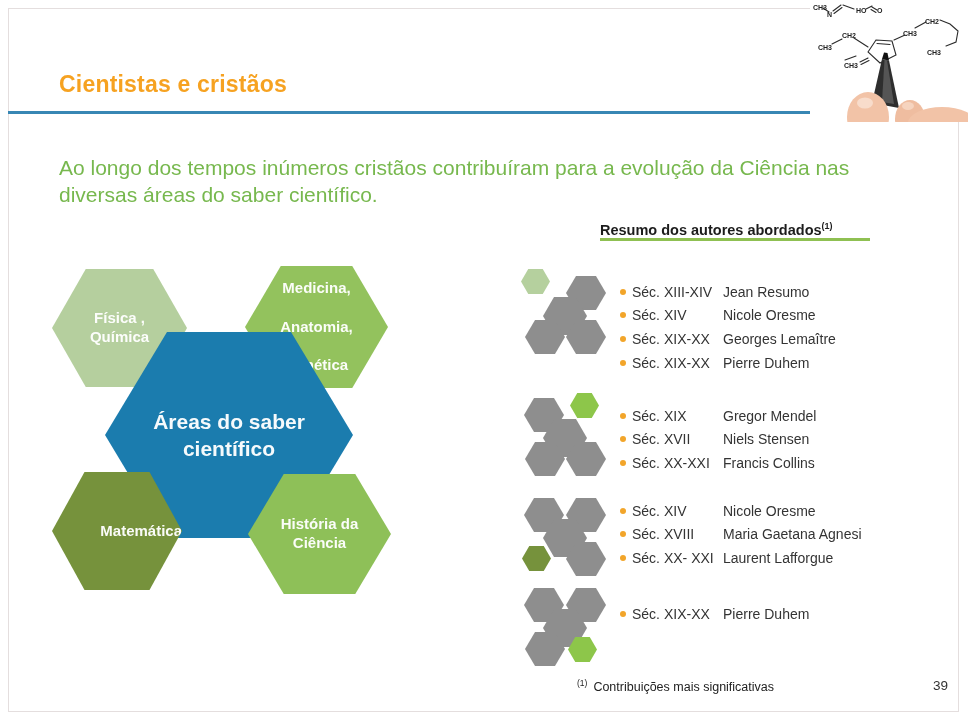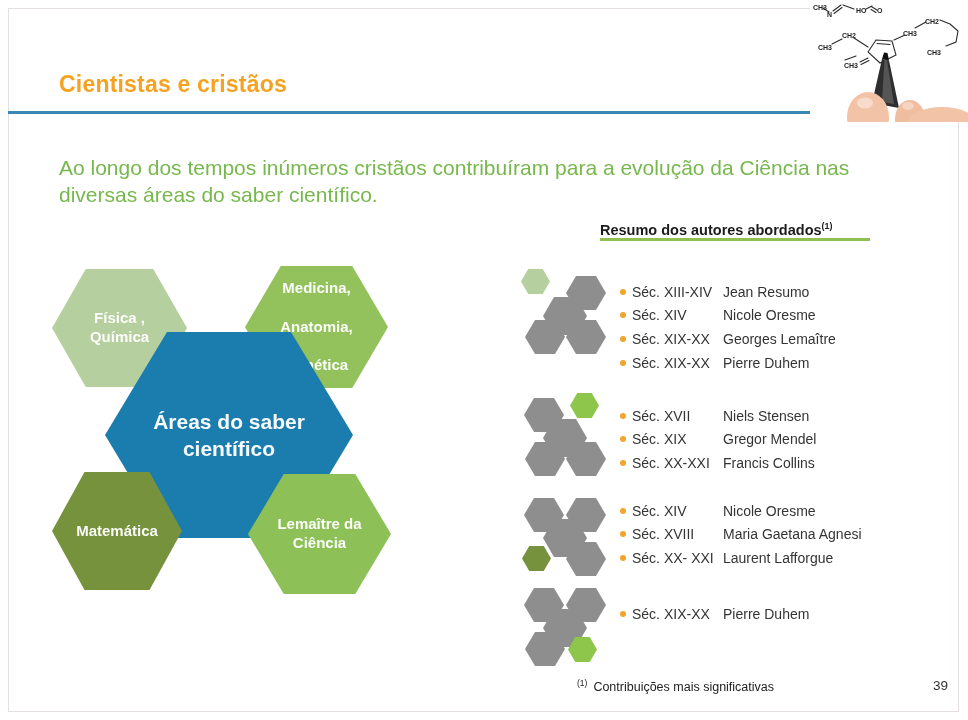--- a/index.html
+++ b/index.html
@@ -124,25 +124,25 @@
     </div>
     <div class="hex" style="left: 193px; top: 2px; width: 143px; height: 122px; z-index: 1; background: rgb(147, 194, 93); gap: 20px;">
       <span>Medicina,</span>
       <span>Anatomia,</span>
       <span>Genética</span>
     </div>
     <div class="hex center" style="left: 53px; top: 68px; width: 248px; height: 206px; z-index: 2; background: rgb(27, 124, 174);">
       <span>Áreas do saber</span>
       <span>científico</span>
     </div>
-    <div class="hex" style="left: 0px; top: 208px; width: 130px; height: 118px; z-index: 3; background: rgb(118, 146, 60);">
+    <div class="hex" style="left: 0px; top: 208px; width: 130px; height: 118px; z-index: 3; background: rgb(118, 146, 60); align-items: flex-end;">
       <span>Matemática</span>
     </div>
     <div class="hex" style="left: 196px; top: 210px; width: 143px; height: 120px; z-index: 3; background: rgb(142, 192, 88);">
-      <span>Lemaître da</span>
+      <span>História da</span>
       <span>Ciência</span>
     </div>
   </div>
 
   <div class="heading">
     <span>Resumo dos autores abordados</span><sup>(1)</sup>
   </div>
 
   <div class="cluster" style="left: 522px; top: 274px; --accent: #B5D09E;">
     <span class="chex tr"></span>
@@ -177,27 +177,27 @@
   <div class="cluster" style="left: 522px; top: 396px; --accent: #8DC64A;">
     <span class="chex tl"></span>
     <span class="chex c"></span>
     <span class="chex bl"></span>
     <span class="chex br"></span>
     <span class="chex accent tr"></span>
   </div>
   <div class="rows" style="top:404px;">
     <div class="row">
       <span class="bullet"></span>
+      <span class="period">Séc. XIX</span>
+      <span class="aname">Gregor Mendel</span>
+    </div>
+    <div class="row">
+      <span class="bullet"></span>
       <span class="period">Séc. XVII</span>
       <span class="aname">Niels Stensen</span>
-    </div>
-    <div class="row">
-      <span class="bullet"></span>
-      <span class="period">Séc. XIX</span>
-      <span class="aname">Gregor Mendel</span>
     </div>
     <div class="row">
       <span class="bullet"></span>
       <span class="period">Séc. XX-XXI</span>
       <span class="aname">Francis Collins</span>
     </div>
   </div>
 
   <div class="cluster" style="left: 522px; top: 496px; --accent: #76923C;">
     <span class="chex tl"></span>

